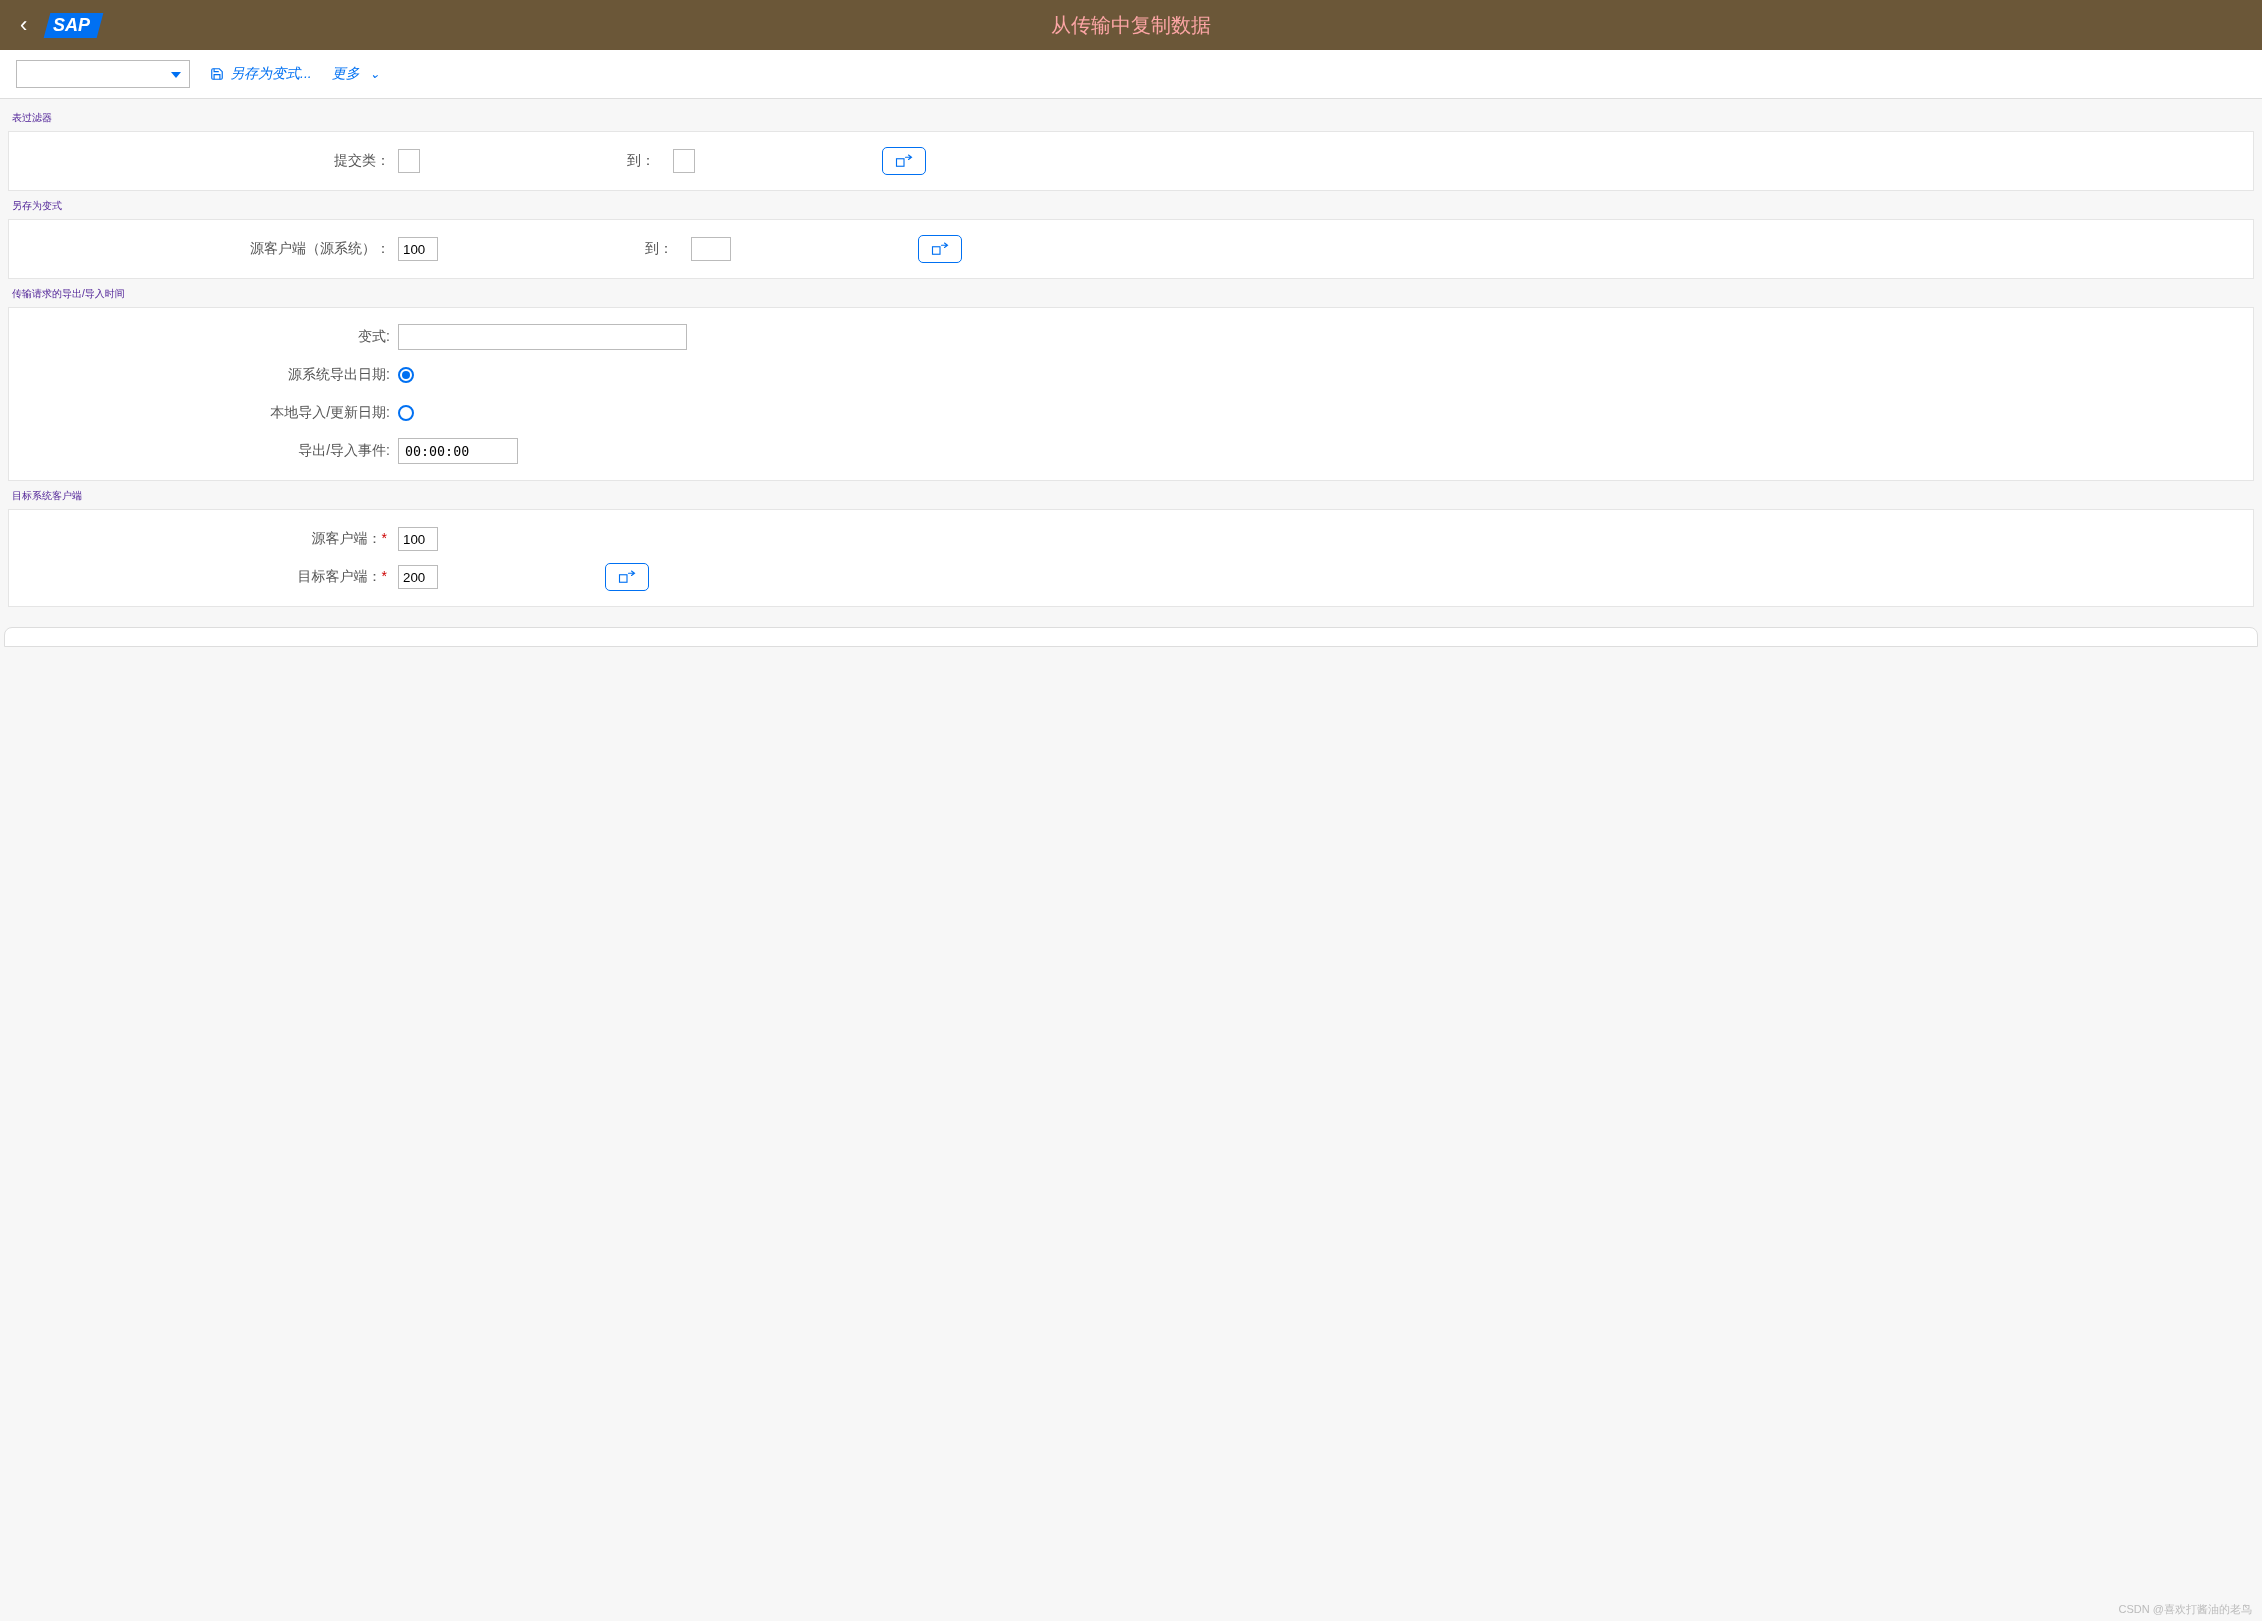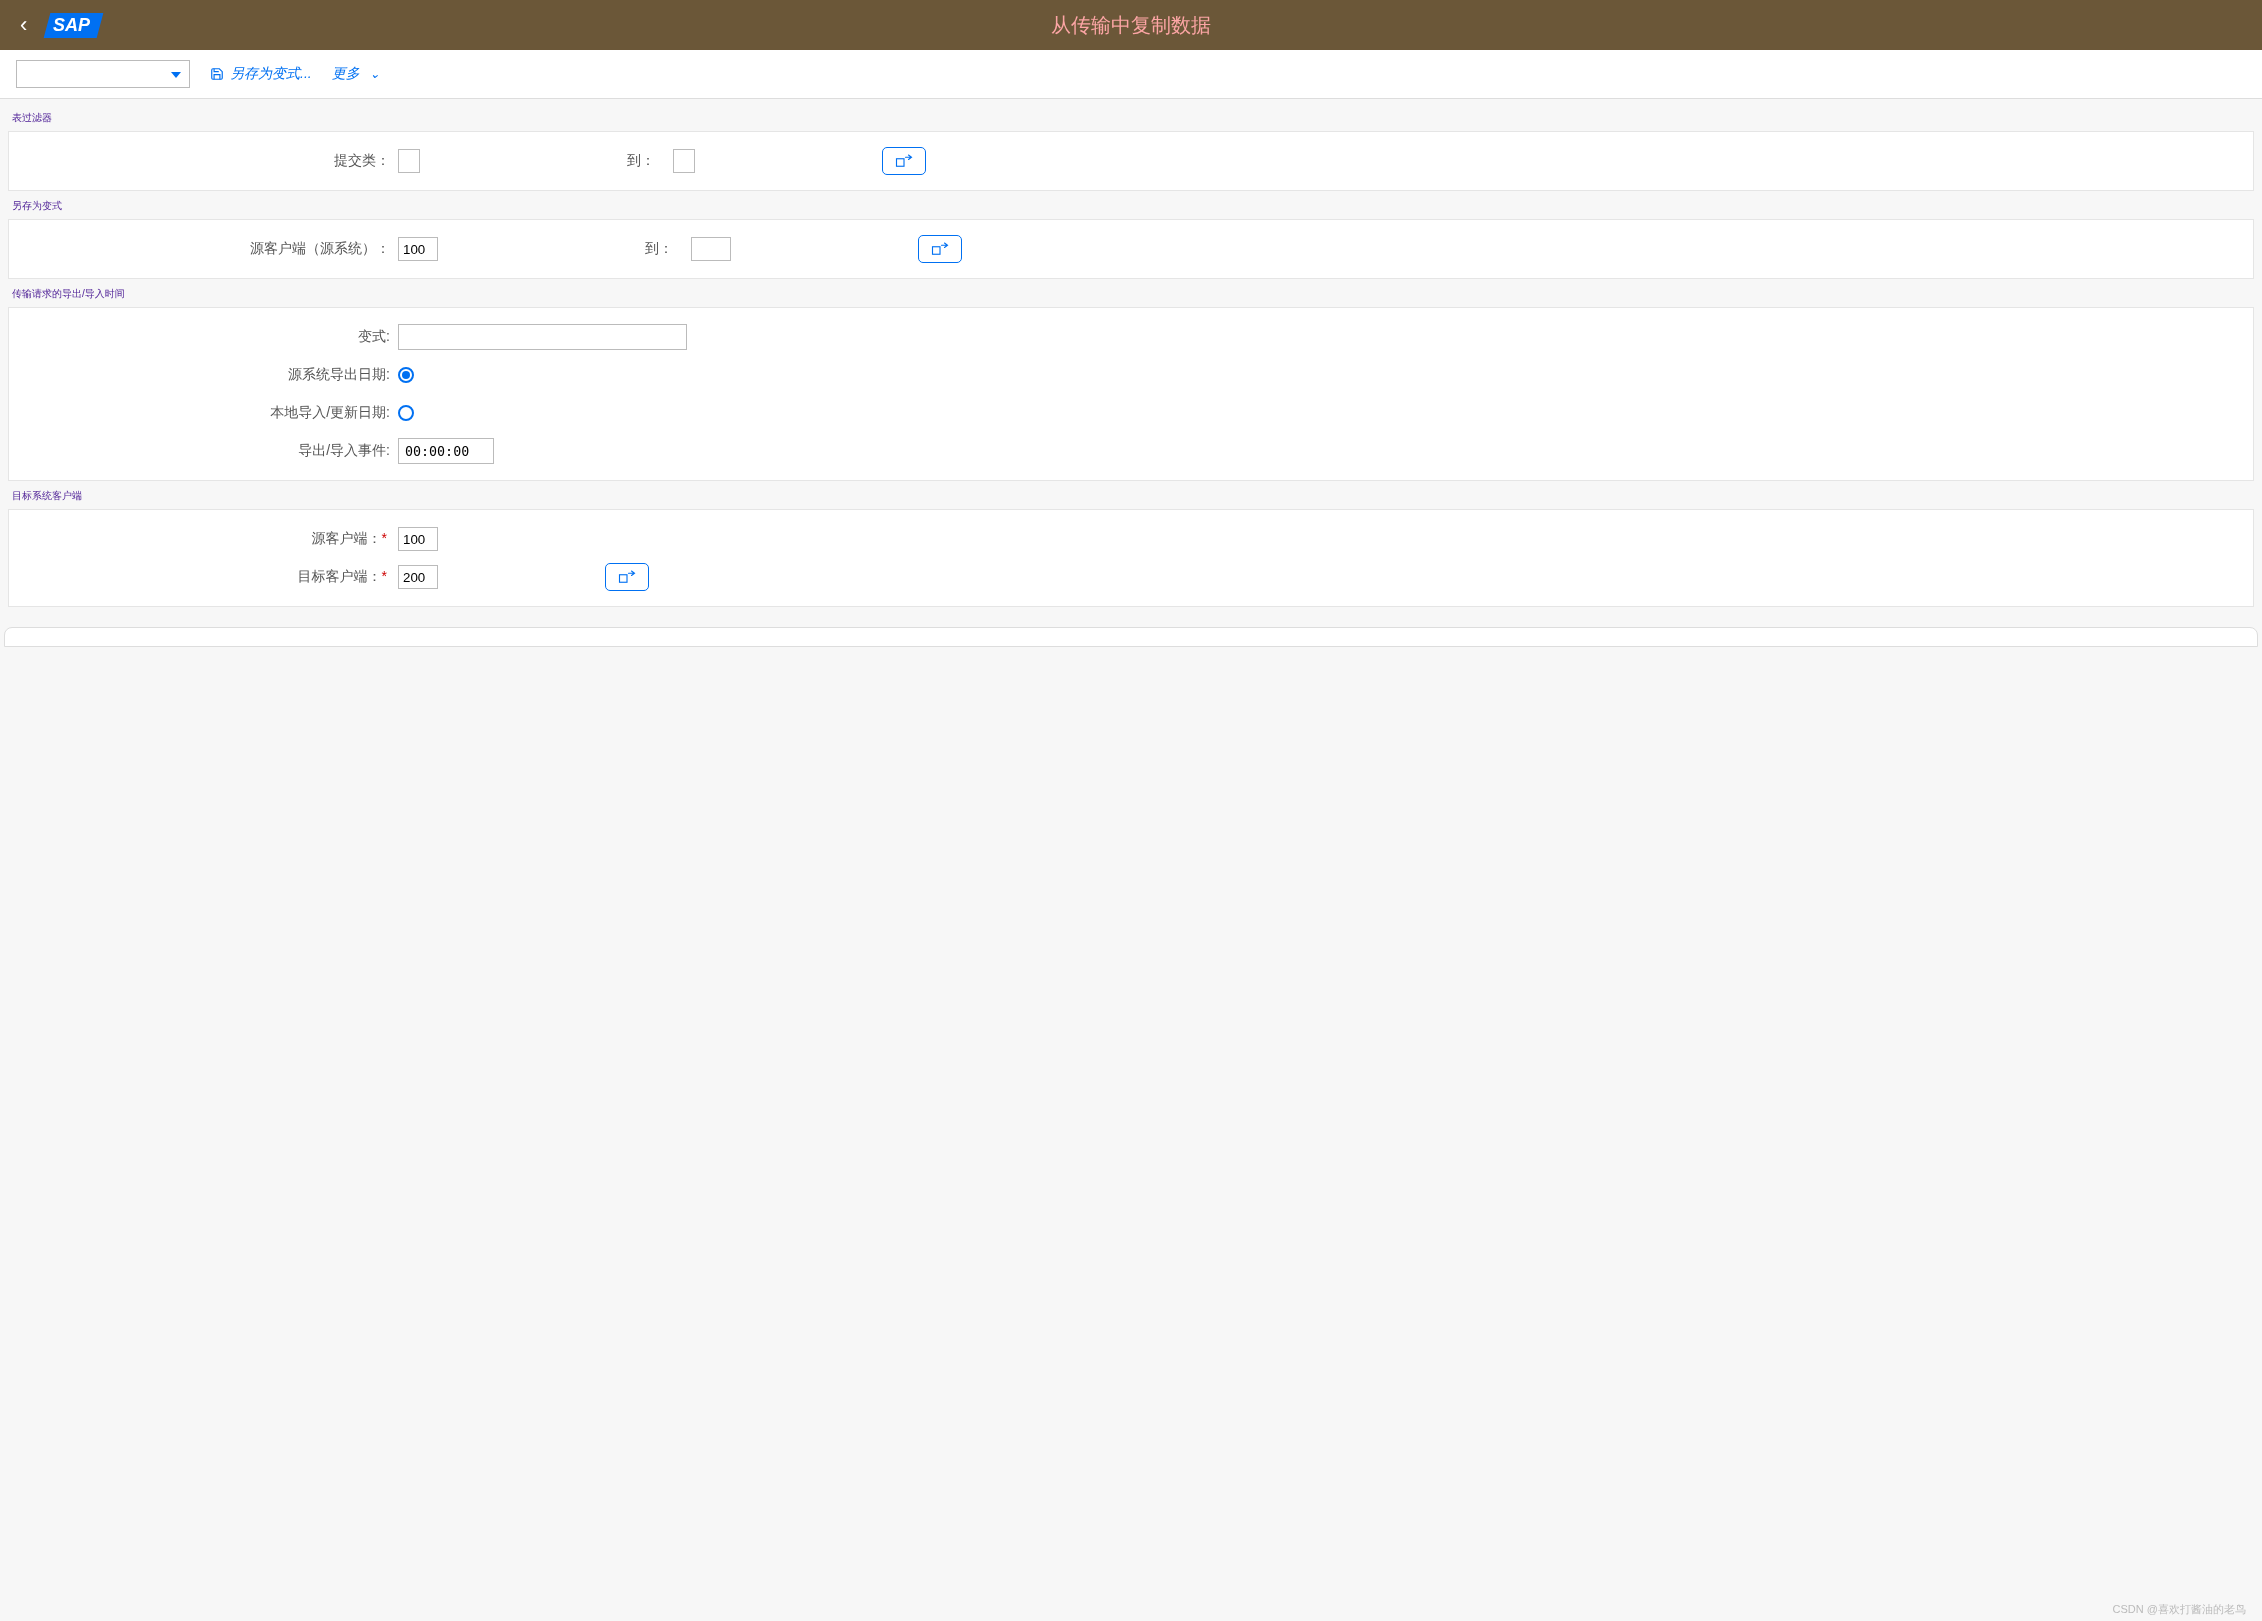--- a/index.html
+++ b/index.html
@@ -113,21 +113,21 @@
       padding: 2px 6px;
       background: white;
     }
     .input-date {
       width: 119px; height: 26px;
       border: 1px solid #bbb;
       padding: 2px 6px;
       background: white;
     }
     .input-time {
-      width: 96px; height: 26px;
+      width: 120px; height: 26px;
       border: 1px solid #bbb;
       padding: 2px 6px;
       background: white;
       font-family: monospace;
     }
     
     .to-label { margin-left: 199px; margin-right: 10px; color: #555; }
     
     .range-btn {
       width: 44px; height: 28px;
@@ -175,21 +175,21 @@
       border: 1px solid #ddd;
       border-top-left-radius: 8px;
       border-top-right-radius: 8px;
       height: 20px;
       margin: 0 4px;
     }
     
     .watermark {
       position: fixed;
       bottom: 4px;
-      right: 16px;
+      right: 10px;
       color: #bbb;
       font-size: 11px;
     }
   </style>
 </head>
 <body>
 
 <div class="header">
   <span class="back-btn">‹</span>
   <span class="sap-logo"><span>SAP</span></span>

